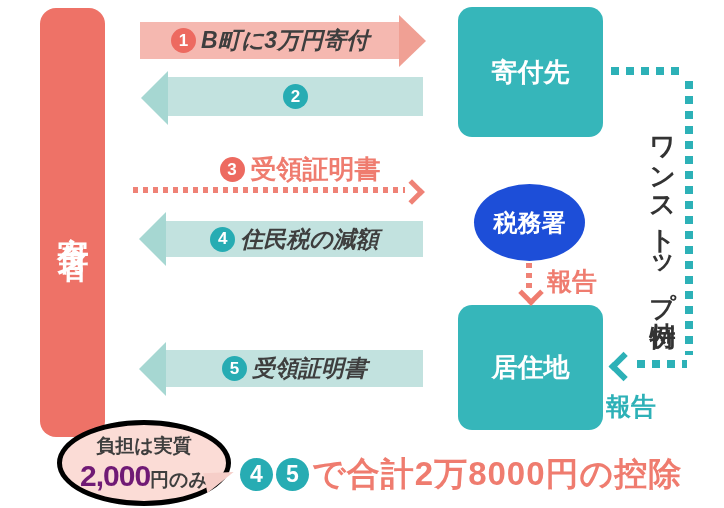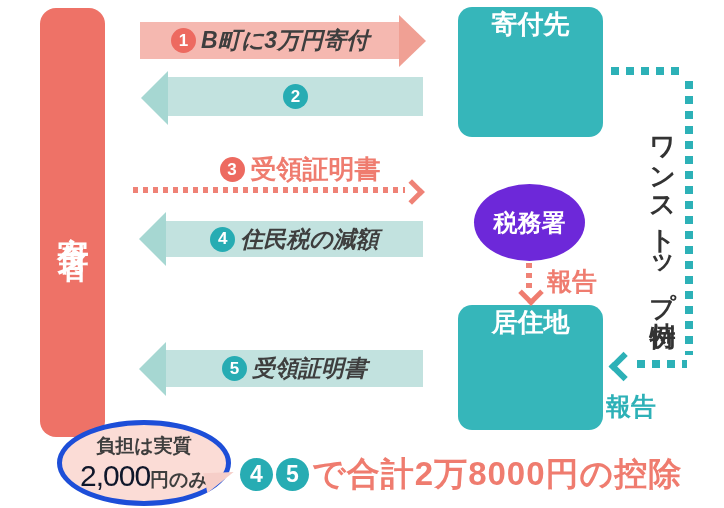--- a/index.html
+++ b/index.html
@@ -36,41 +36,41 @@
 
   
   .step3-label{position:absolute;left:160px;top:152px;width:280px;text-align:center;display:flex;align-items:center;justify-content:center;gap:6px;font-size:26px;font-weight:bold;color:#ef7c6f;}
   .dots-h-pink{position:absolute;left:133px;top:187px;width:272px;height:6px;background:repeating-linear-gradient(90deg,#ef8276 0 5px,transparent 5px 10px);}
   .chev{position:absolute;width:13px;height:13px;}
   .chev-right{border-top:5px solid #ef8276;border-right:5px solid #ef8276;transform:rotate(45deg);left:403px;top:183px;}
   .chev-down{border-right:5px solid #ef7c6f;border-bottom:5px solid #ef7c6f;transform:rotate(45deg);left:522px;top:284px;}
   .chev-left{border-left:6px solid #2db1b7;border-bottom:6px solid #2db1b7;transform:rotate(45deg);left:613px;top:356px;width:15px;height:15px;}
 
   
-  .node-box{position:absolute;left:458px;width:145px;background:#36b6ba;border-radius:14px;display:flex;flex-direction:column;align-items:center;justify-content:space-between;gap:12px;color:#fff;font-weight:bold;font-size:26px;}
+  .node-box{position:absolute;left:458px;width:145px;background:#36b6ba;border-radius:14px;display:flex;flex-direction:row;align-items:center;justify-content:center;gap:12px;color:#fff;font-weight:bold;font-size:26px;}
   .node-b{top:7px;height:130px;}
   .node-a{top:305px;height:125px;}
-  .node-ellipse{position:absolute;left:474px;top:184px;width:111px;height:77px;background:#6d28d9;border-radius:50%;display:flex;align-items:center;justify-content:center;color:#fff;font-weight:bold;font-size:24px;}
+  .node-ellipse{position:absolute;left:474px;top:184px;width:111px;height:77px;background:#1d4ed8;border-radius:50%;display:flex;align-items:center;justify-content:center;color:#fff;font-weight:bold;font-size:24px;}
 
   
   .dots-v-pink{position:absolute;left:526px;top:263px;width:6px;height:25px;background:repeating-linear-gradient(180deg,#ef8276 0 5px,transparent 5px 10px);}
   .report-pink{position:absolute;left:547px;top:265px;font-size:25px;font-weight:bold;color:#ef7c6f;}
   .report-teal{position:absolute;left:606px;top:390px;font-size:25px;font-weight:bold;color:#2db1b7;}
 
   
   .dots-h-teal-top{position:absolute;left:611px;top:67px;width:75px;height:8px;background:repeating-linear-gradient(90deg,#2db1b7 0 8px,transparent 8px 15px);}
   .dots-v-teal{position:absolute;left:685px;top:81px;width:8px;height:274px;background:repeating-linear-gradient(180deg,#2db1b7 0 8px,transparent 8px 15px);}
   .dots-h-teal-bottom{position:absolute;left:637px;top:360px;width:50px;height:8px;background:repeating-linear-gradient(90deg,#2db1b7 0 8px,transparent 8px 15px);}
   .onestop-label{position:absolute;left:646px;top:118px;height:215px;writing-mode:vertical-rl;color:#333;font-size:26px;font-weight:600;letter-spacing:1px;}
 
   
-  .badge{position:absolute;left:57px;top:420px;width:164px;height:76px;background:#fbdcd6;border:5px solid #1d4ed8;border-radius:50%;display:flex;flex-direction:column;align-items:center;justify-content:center;}
+  .badge{position:absolute;left:57px;top:420px;width:164px;height:76px;background:#fbdcd6;border:5px solid #000000;border-radius:50%;display:flex;flex-direction:column;align-items:center;justify-content:center;}
   .badge-line1{font-size:19px;font-weight:bold;color:#3e3e3e;}
   .badge-line2{display:flex;align-items:baseline;}
-  .badge-amount{font-size:30px;font-weight:normal;color:#0f172a;letter-spacing:-1px;}
+  .badge-amount{font-size:30px;font-weight:bold;color:#701a75;letter-spacing:-1px;}
   .badge-suffix{font-size:19px;font-weight:bold;color:#3e3e3e;text-align:center;}
   .badge-tail{position:absolute;left:205px;top:470px;width:0;height:0;border-left:30px solid #f6cec8;border-top:5px solid transparent;border-bottom:15px solid transparent;transform:rotate(-12deg);}
 
   
   .summary{position:absolute;left:240px;top:452px;display:flex;align-items:center;gap:3px;}
   .summary-text{font-size:33px;font-weight:bold;color:#ef7c6f;letter-spacing:1px;white-space:nowrap;}
 </style>
 </head>
 <body>
 

